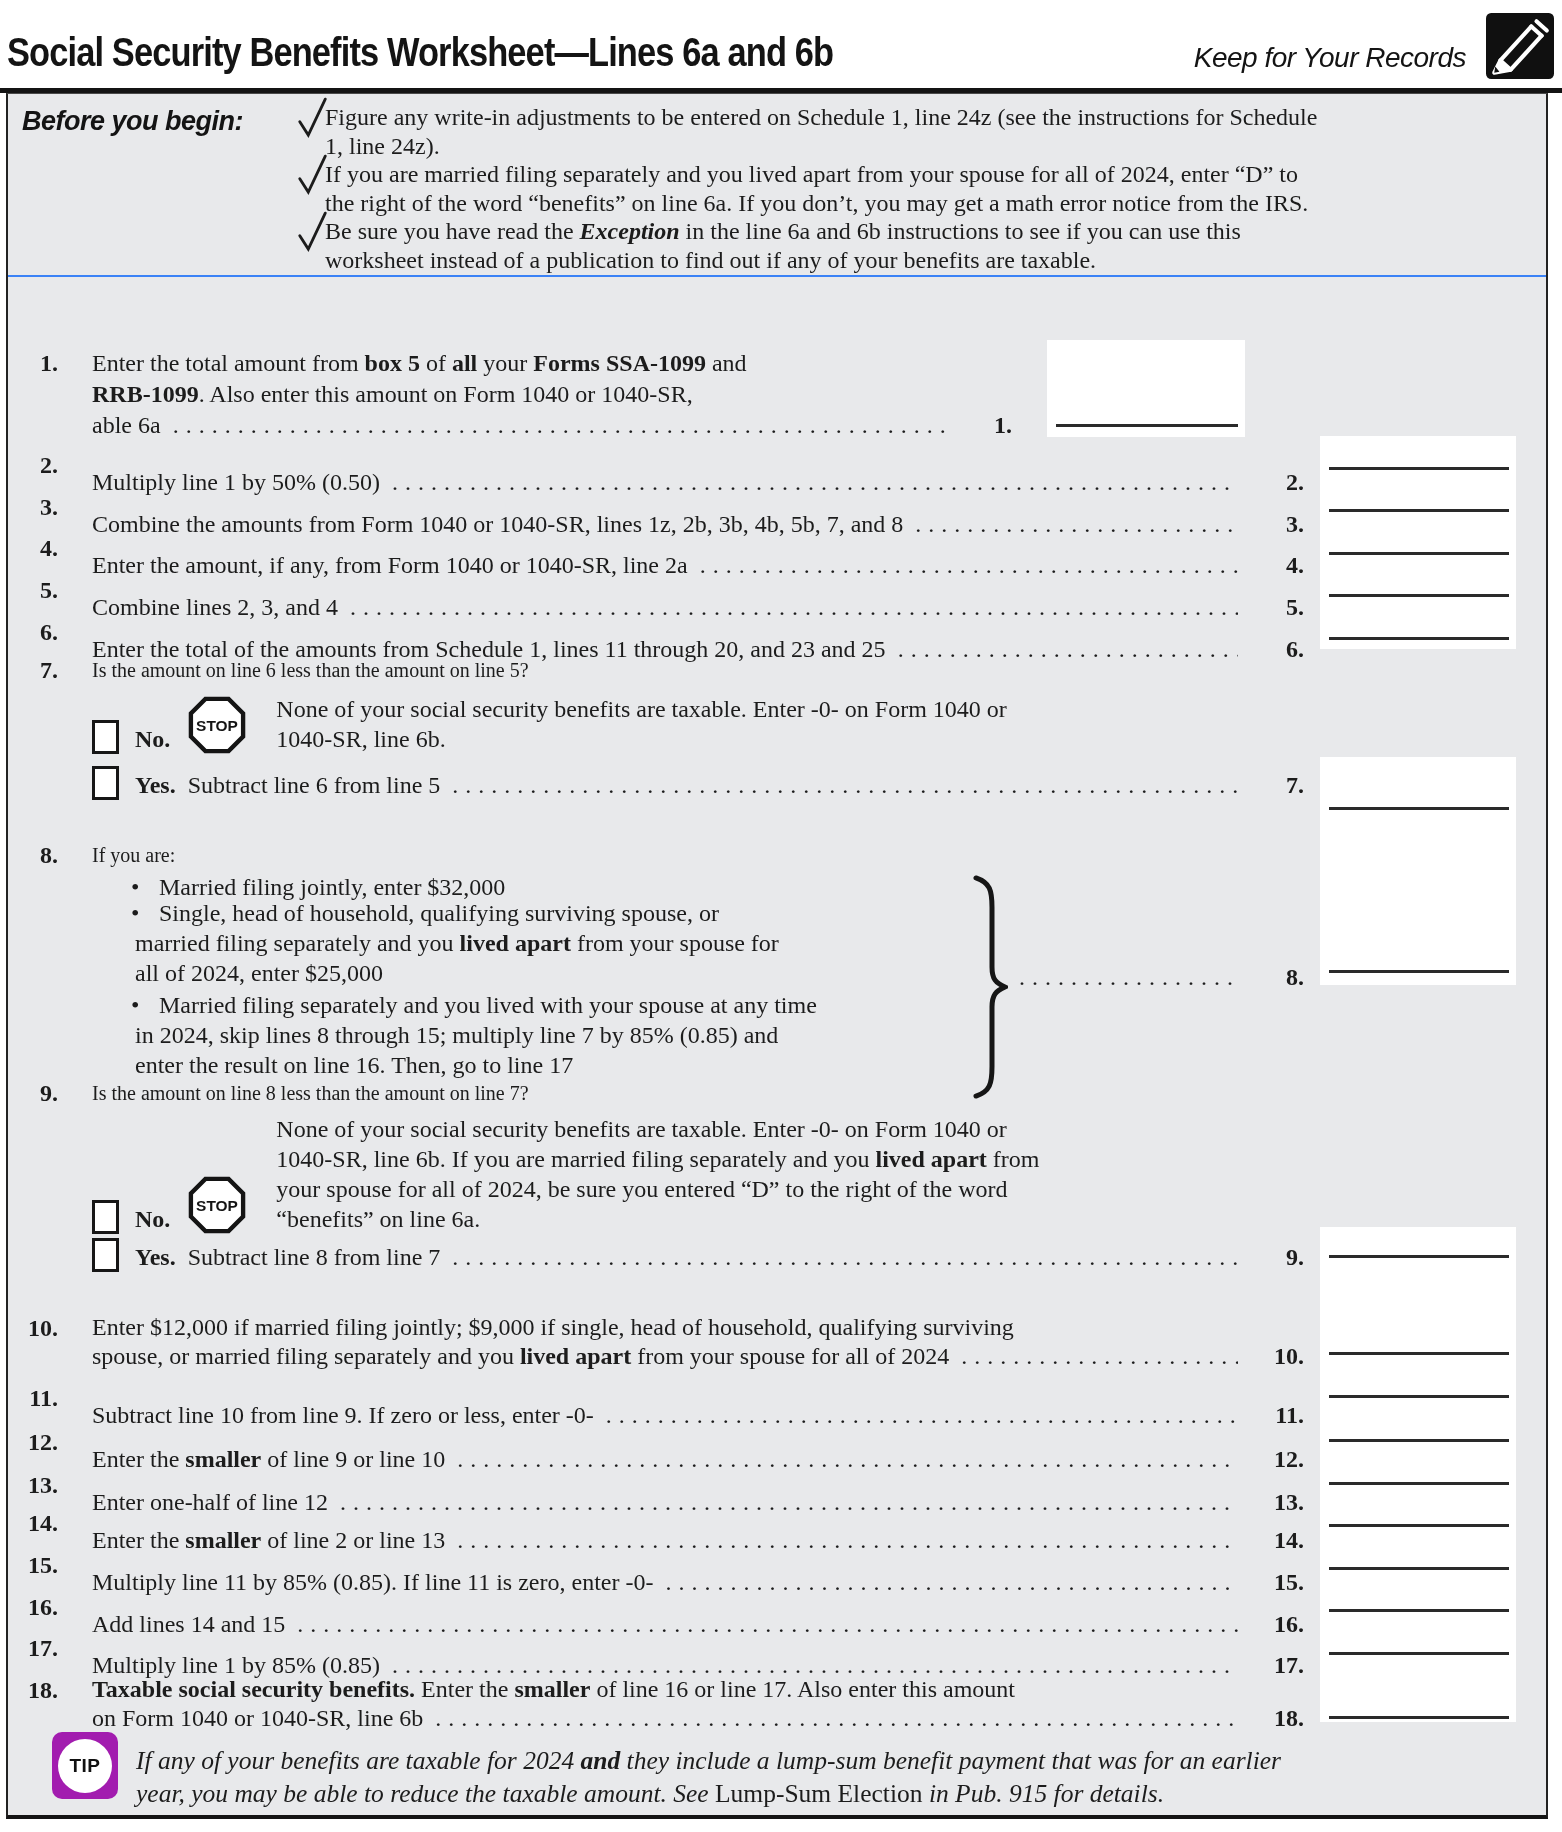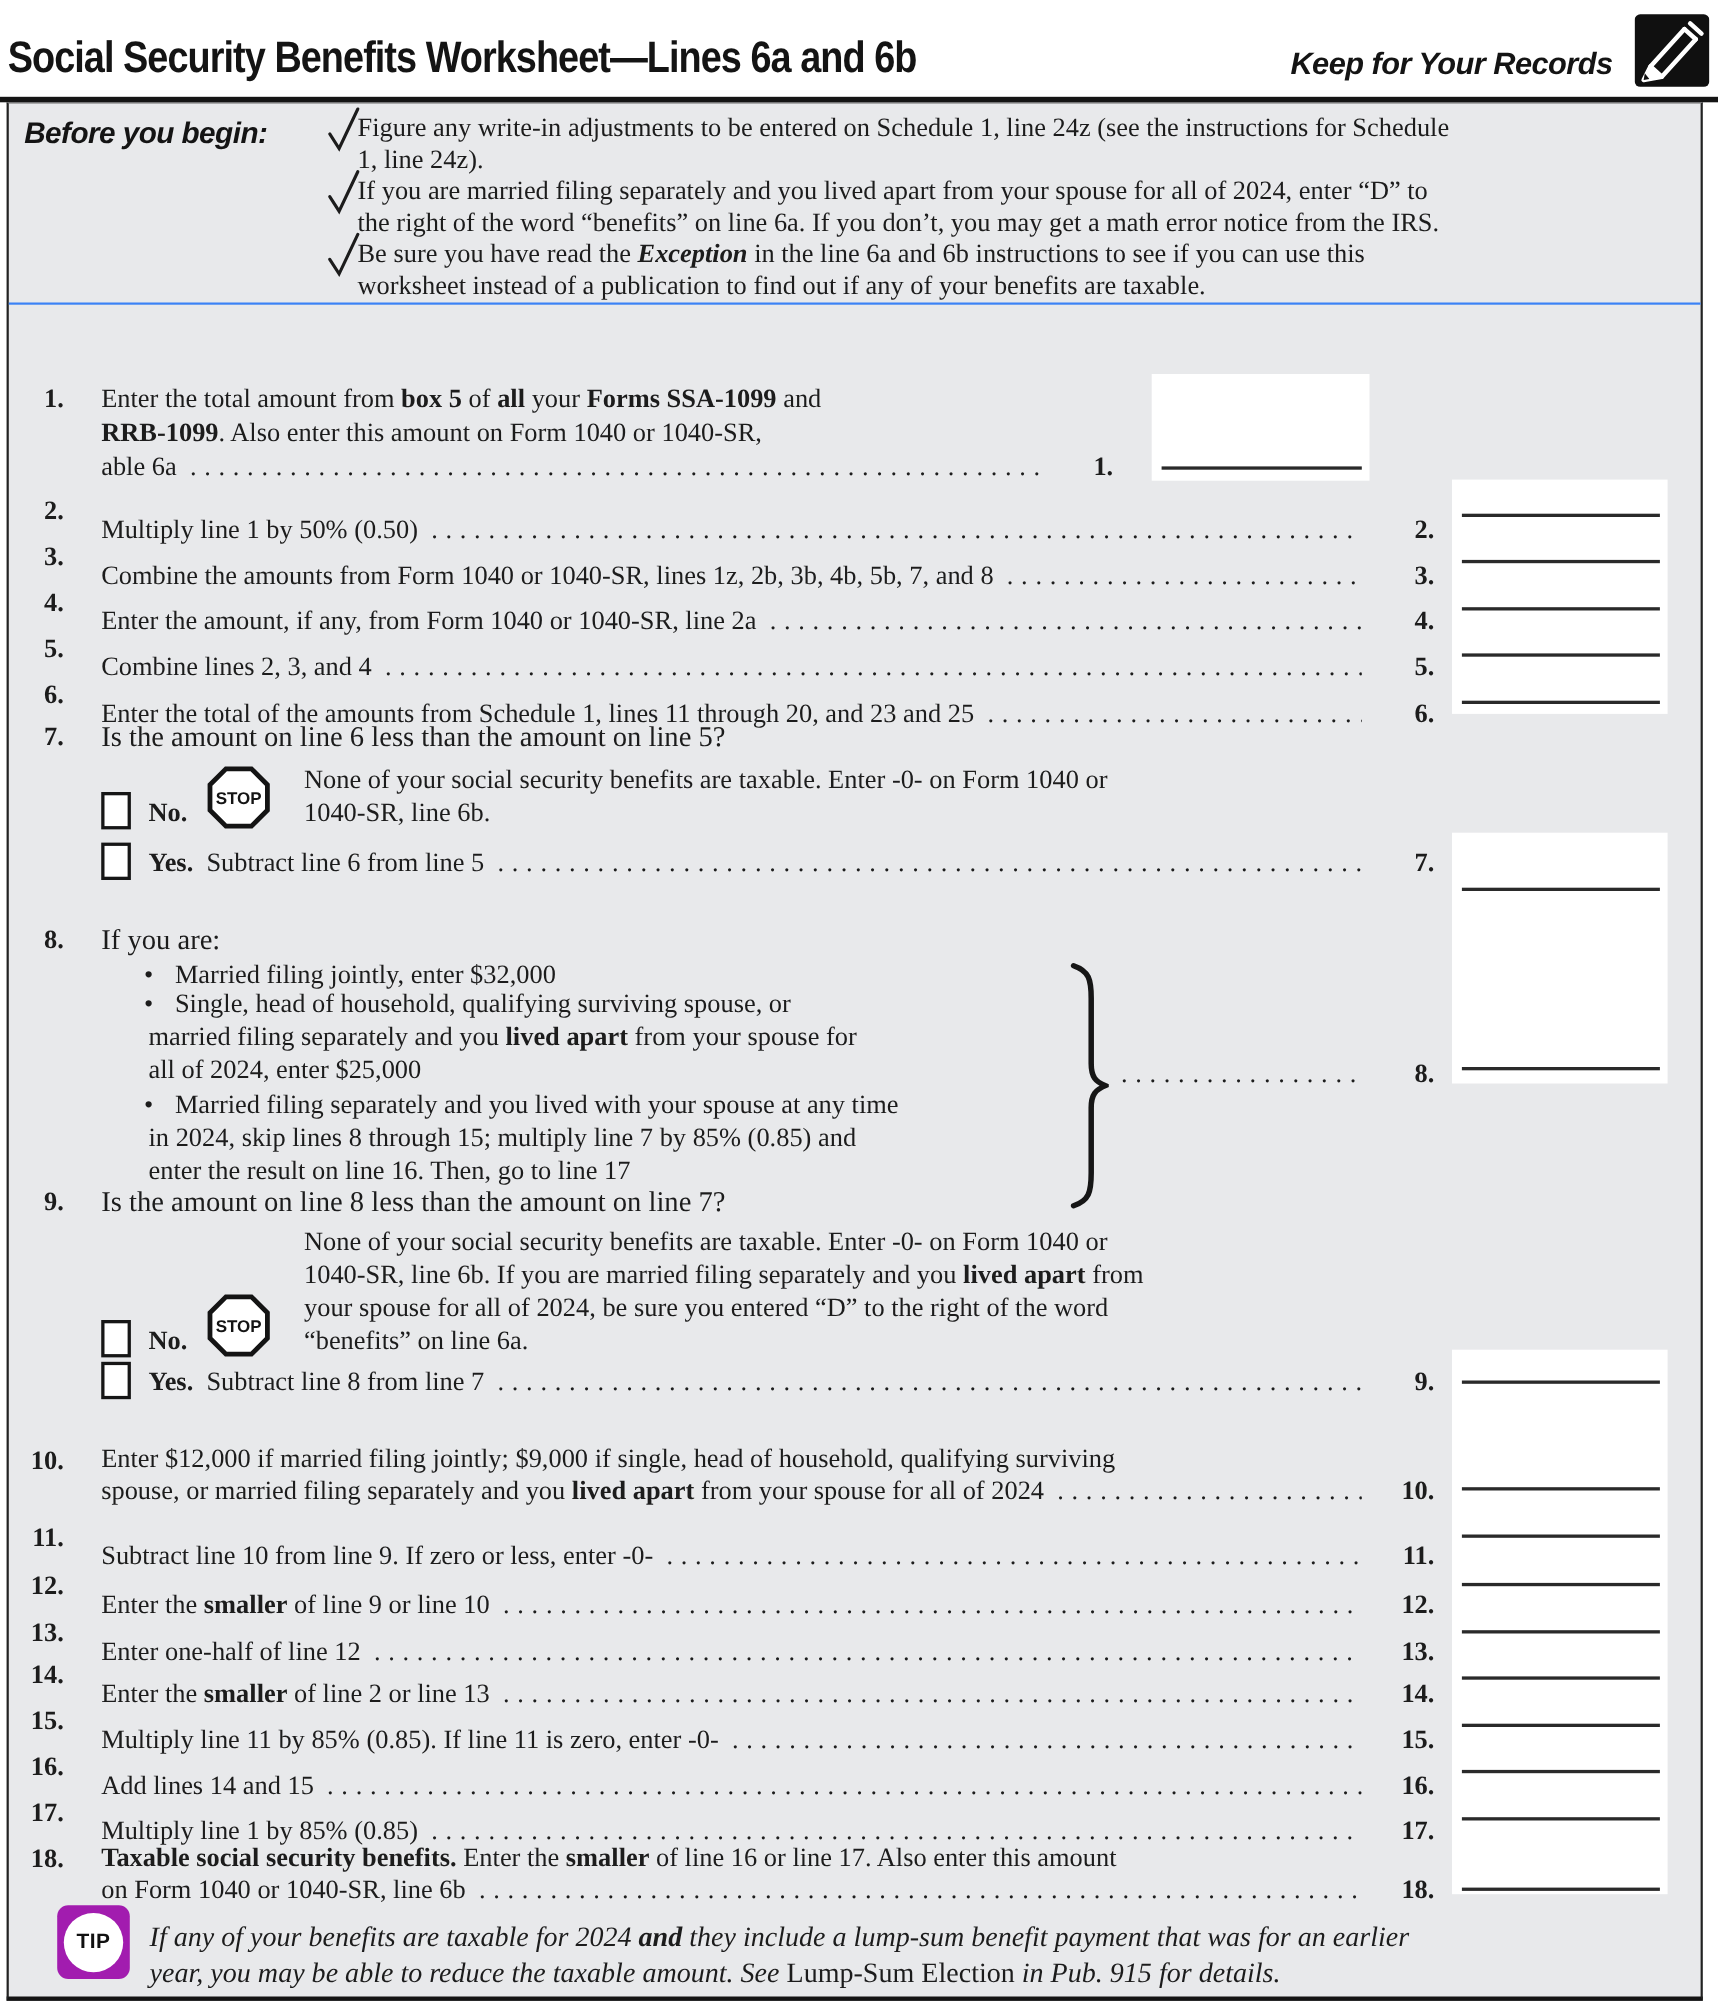--- a/index.html
+++ b/index.html
@@ -4,38 +4,38 @@
 <style>
   html,body{margin:0;padding:0;background:#fff;}
   body{width:1562px;height:1832px;font-family:"Liberation Serif","DejaVu Serif",serif;color:#1c1c1c;}
   .page{position:relative;width:1562px;height:1832px;overflow:hidden;background:#fff;}
 
   
   .title{position:absolute;left:7px;top:30px;font-family:"Liberation Sans","DejaVu Sans",sans-serif;
          font-weight:700;font-size:40px;letter-spacing:-1px;transform:scaleX(.86);transform-origin:0 50%;
          white-space:nowrap;color:#141414;}
   .keep{position:absolute;right:96px;top:42px;font-family:"Liberation Sans","DejaVu Sans",sans-serif;
-        font-style:italic;font-weight:700;font-size:28px;letter-spacing:-.5px;color:#141414;}
+        font-style:italic;font-weight:400;font-size:28px;letter-spacing:-.5px;color:#141414;}
   .pencil{position:absolute;left:1486px;top:12px;width:68px;height:68px;}
   .hrule{position:absolute;left:0;top:88px;width:1562px;height:5px;background:#141414;}
 
   
   .formbox{position:absolute;left:6px;top:93px;width:1542px;height:1726px;background:#e8e9eb;
            border:2px solid #222;border-top:1px solid #4a4a4a;border-bottom:4px solid #141414;box-sizing:border-box;}
 
   
   .before{position:absolute;left:0;top:0;width:100%;height:181px;border-bottom:2px solid #3b82f6;}
   .before-label{position:absolute;left:14px;top:12px;font-family:"Liberation Sans","DejaVu Sans",sans-serif;
                 font-weight:700;font-style:italic;font-size:27px;letter-spacing:-.5px;color:#141414;}
   .before-text{position:absolute;left:317px;top:9px;font-size:24px;line-height:28.5px;}
   .bcheck{position:absolute;left:288px;width:34px;height:44px;}
 
   
   .tl{white-space:nowrap;}
-  .aline{position:absolute;left:84px;font-size:26px;line-height:30px;white-space:nowrap;text-align:center;}
+  .aline{position:absolute;left:84px;font-size:20px;line-height:30px;white-space:nowrap;text-align:center;}
   .lnum{position:absolute;left:8px;width:42px;text-align:right;font-weight:700;font-size:24px;line-height:30px;}
   .rblock{position:absolute;font-size:24px;line-height:31px;}
   .srow{position:absolute;left:84px;width:1212px;display:flex;align-items:flex-end;font-size:24px;line-height:30px;margin-top:17px;}
   .flexline{display:flex;align-items:flex-end;}
   .leader{flex:1 1 auto;overflow:hidden;white-space:nowrap;margin:0 4px 0 12px;letter-spacing:7px;color:#1d1d1d;}
   .leader::after{content:"........................................................................................................................";}
   .anum{font-weight:700;min-width:46px;text-align:right;margin-left:16px;white-space:nowrap;}
 
   
   .choice{position:absolute;left:84px;display:flex;font-size:24px;line-height:30px;align-items:flex-end;}

